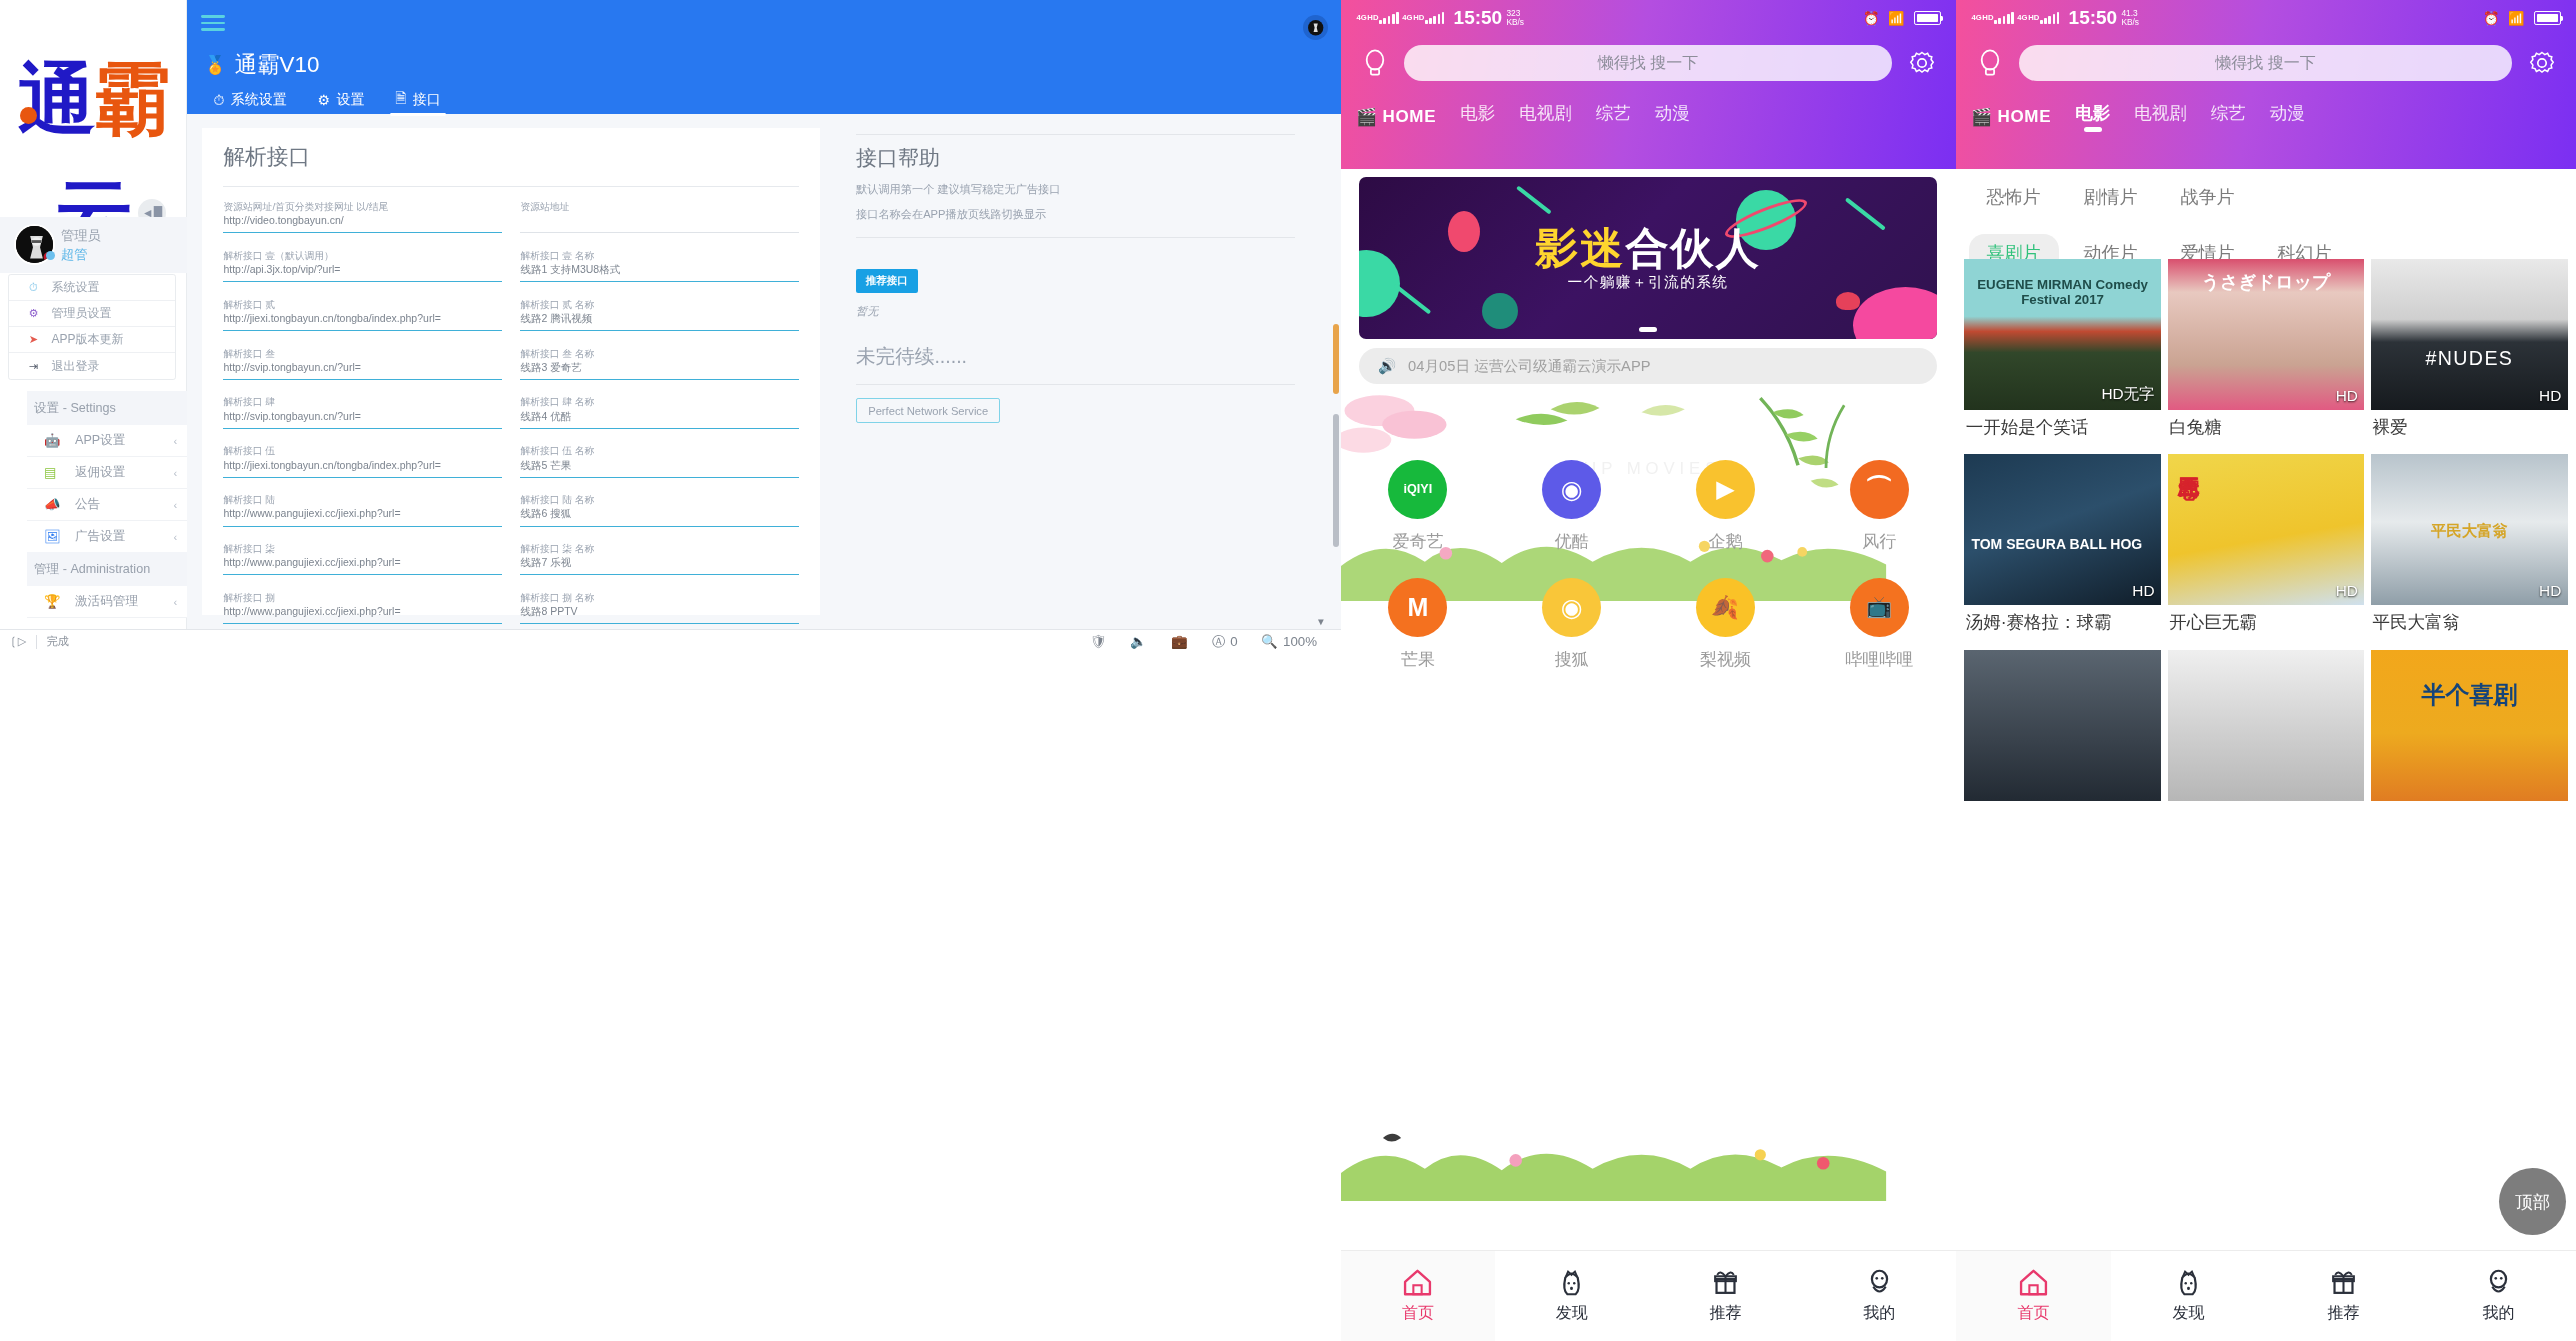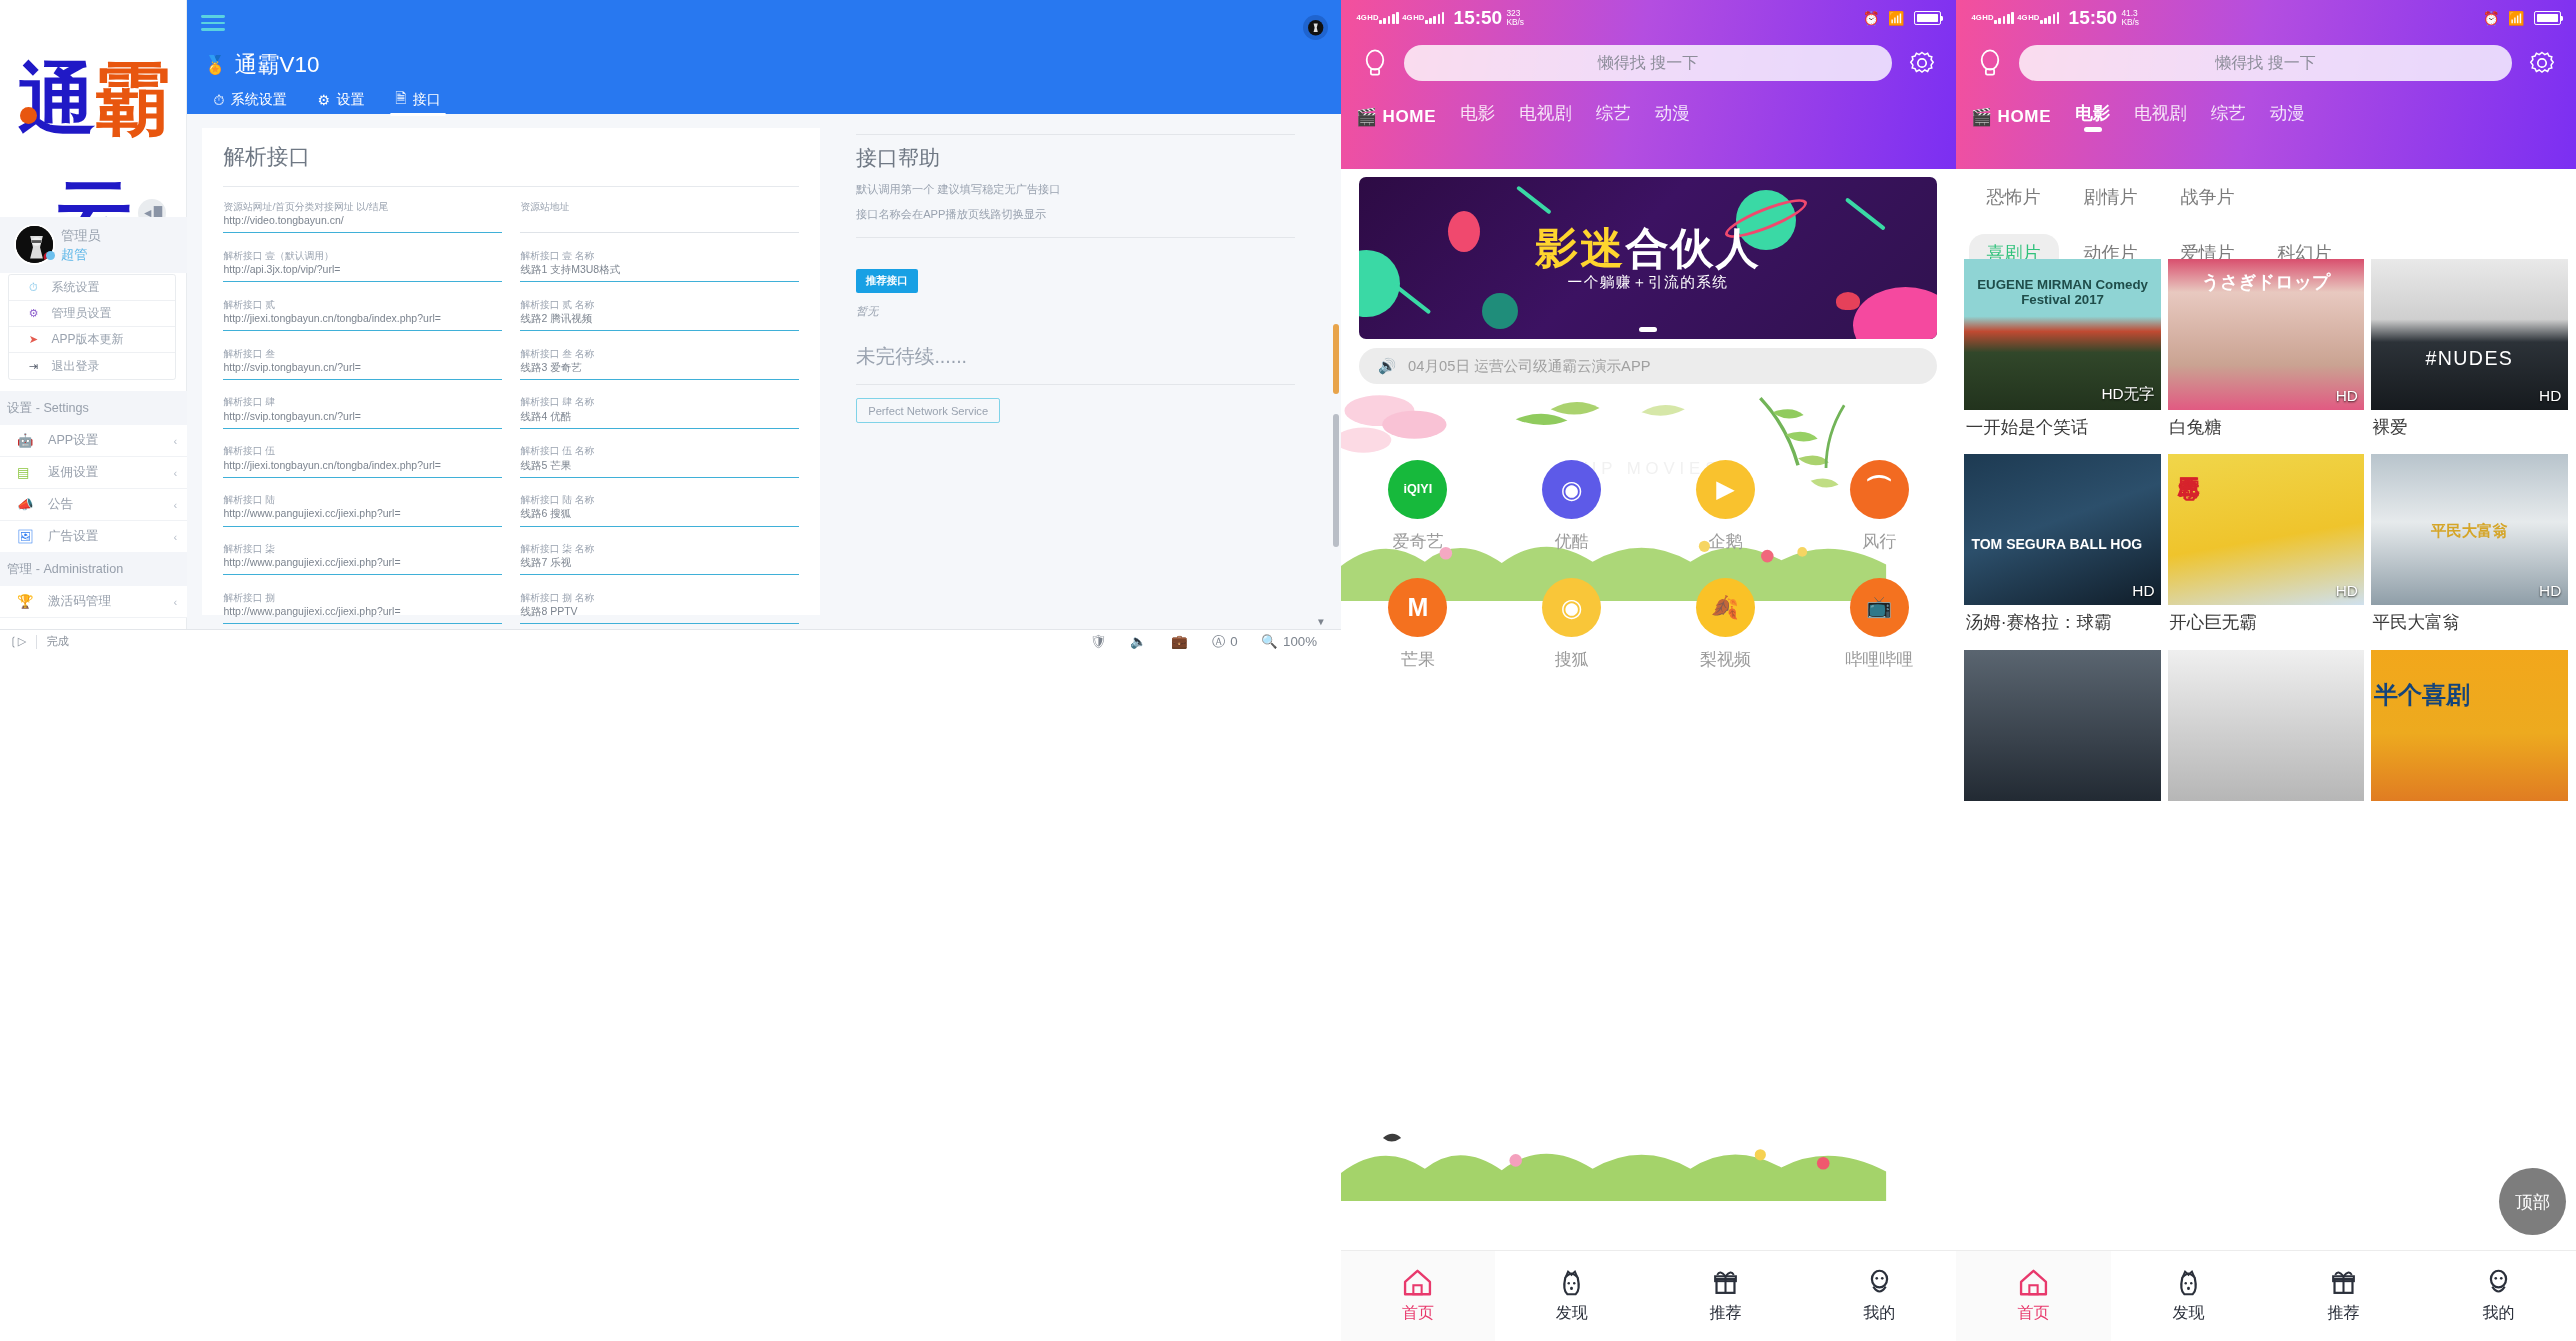--- a/index.html
+++ b/index.html
@@ -35,21 +35,21 @@
 
   .quickmenu { position:absolute; left:8.4px; top:274px; width:168px; background:#fff;
       border:0.7px solid #e9ecef; border-radius:2.8px; }
   .qm-item { height:26px; display:flex; align-items:center; padding-left:17px; gap:11.2px;
       border-bottom:0.7px solid #eef0f3; font-size:12px; color:#9aa3af; }
   .qm-item:last-child { border-bottom:none; }
   .qm-ic { width:14px; text-align:center; font-size:11.2px; }
 
   .sec-head { height:34px; display:flex; align-items:center; padding-left:7px;
       font-size:12.6px; color:#98a0ac; background:#f3f5f9; }
-  .nav-list { position:absolute; left:0; width:187px; }
+  .nav-list { position:absolute; left:0; width:187px;padding-left:27px; }
   .nav-item { height:32px; display:flex; align-items:center; padding:0 9.8px 0 17px;
       border-bottom:0.7px solid #f0f2f5; font-size:12.6px; color:#98a0ac; background:#fff; }
   .nav-ic { width:24px; font-size:13.3px; display:flex; align-items:center; }
   .nav-lbl { flex:1; padding-left:7px; }
   .nav-arrow { color:#b9c0cb; font-size:11.2px; }
 
   
   .appwin { position:absolute; left:187px; top:0; width:1154px; height:629px; background:#f5f7fa; }
   .appbar { position:absolute; left:0; top:0; width:100%; height:114px; background:#2878f0; }
   .hamb { position:absolute; left:14px; top:15.4px; width:24px; }
@@ -772,21 +772,21 @@
             <span class="mhd"></span>
           </div>
         </div>
         <div class="mcard">
           <div class="mposter" style="background:linear-gradient(180deg,#efefef 0%,#d2d2d2 50%,#b6b6b6 100%);">
             <span class="mhd"></span>
           </div>
         </div>
         <div class="mcard">
           <div class="mposter" style="background:linear-gradient(180deg,#f2a71b 0%,#edaa1f 55%,#e07c22 100%);">
-            <div style="position:absolute;left:2.8px;right:2.8px;top:29px;color:#14447a;font-size:24px;font-weight:900;">半个喜剧</div>
+            <div style="position:absolute;left:2.8px;right:2.8px;top:29px;text-align:center;color:#14447a;font-size:24px;font-weight:900;">半个喜剧</div>
             <span class="mhd"></span>
           </div>
         </div>
       </div>
     </div>
 
     <div class="fab">顶部</div>
 
     <div class="tabbar">
       <div class="tb active">

